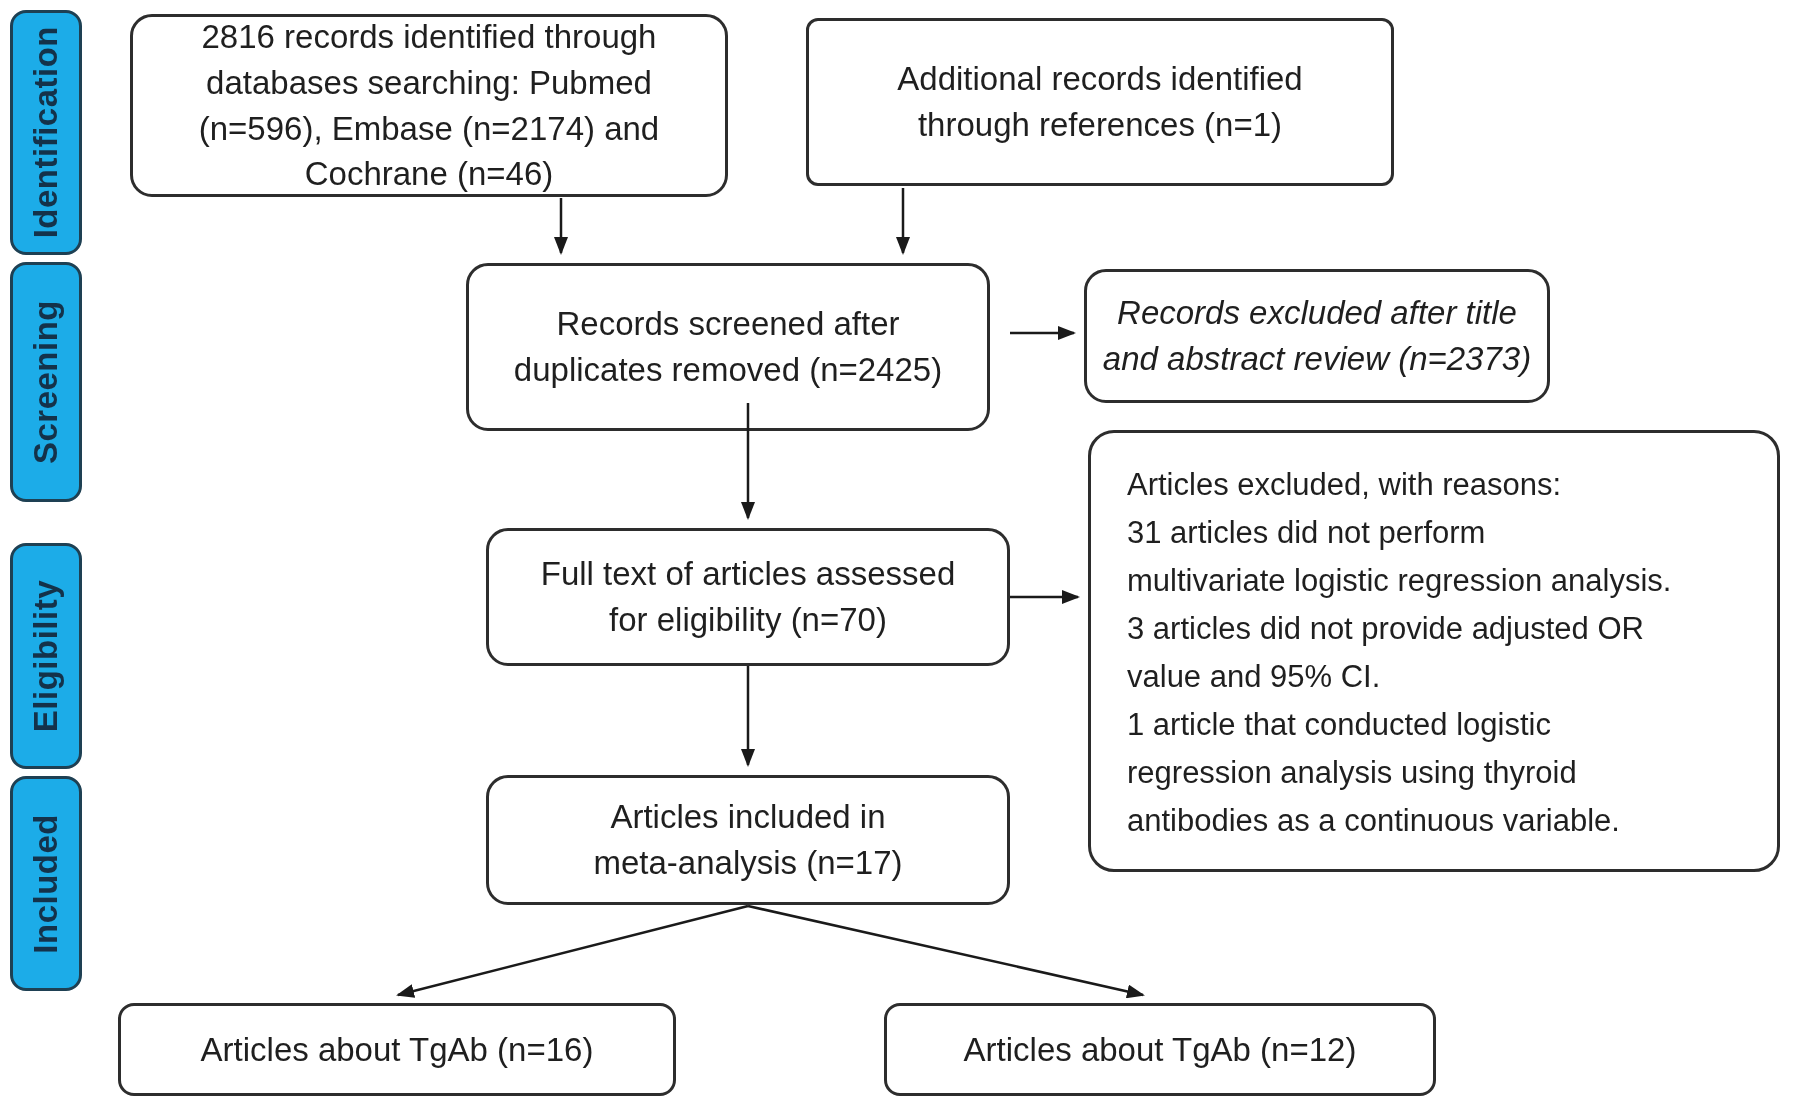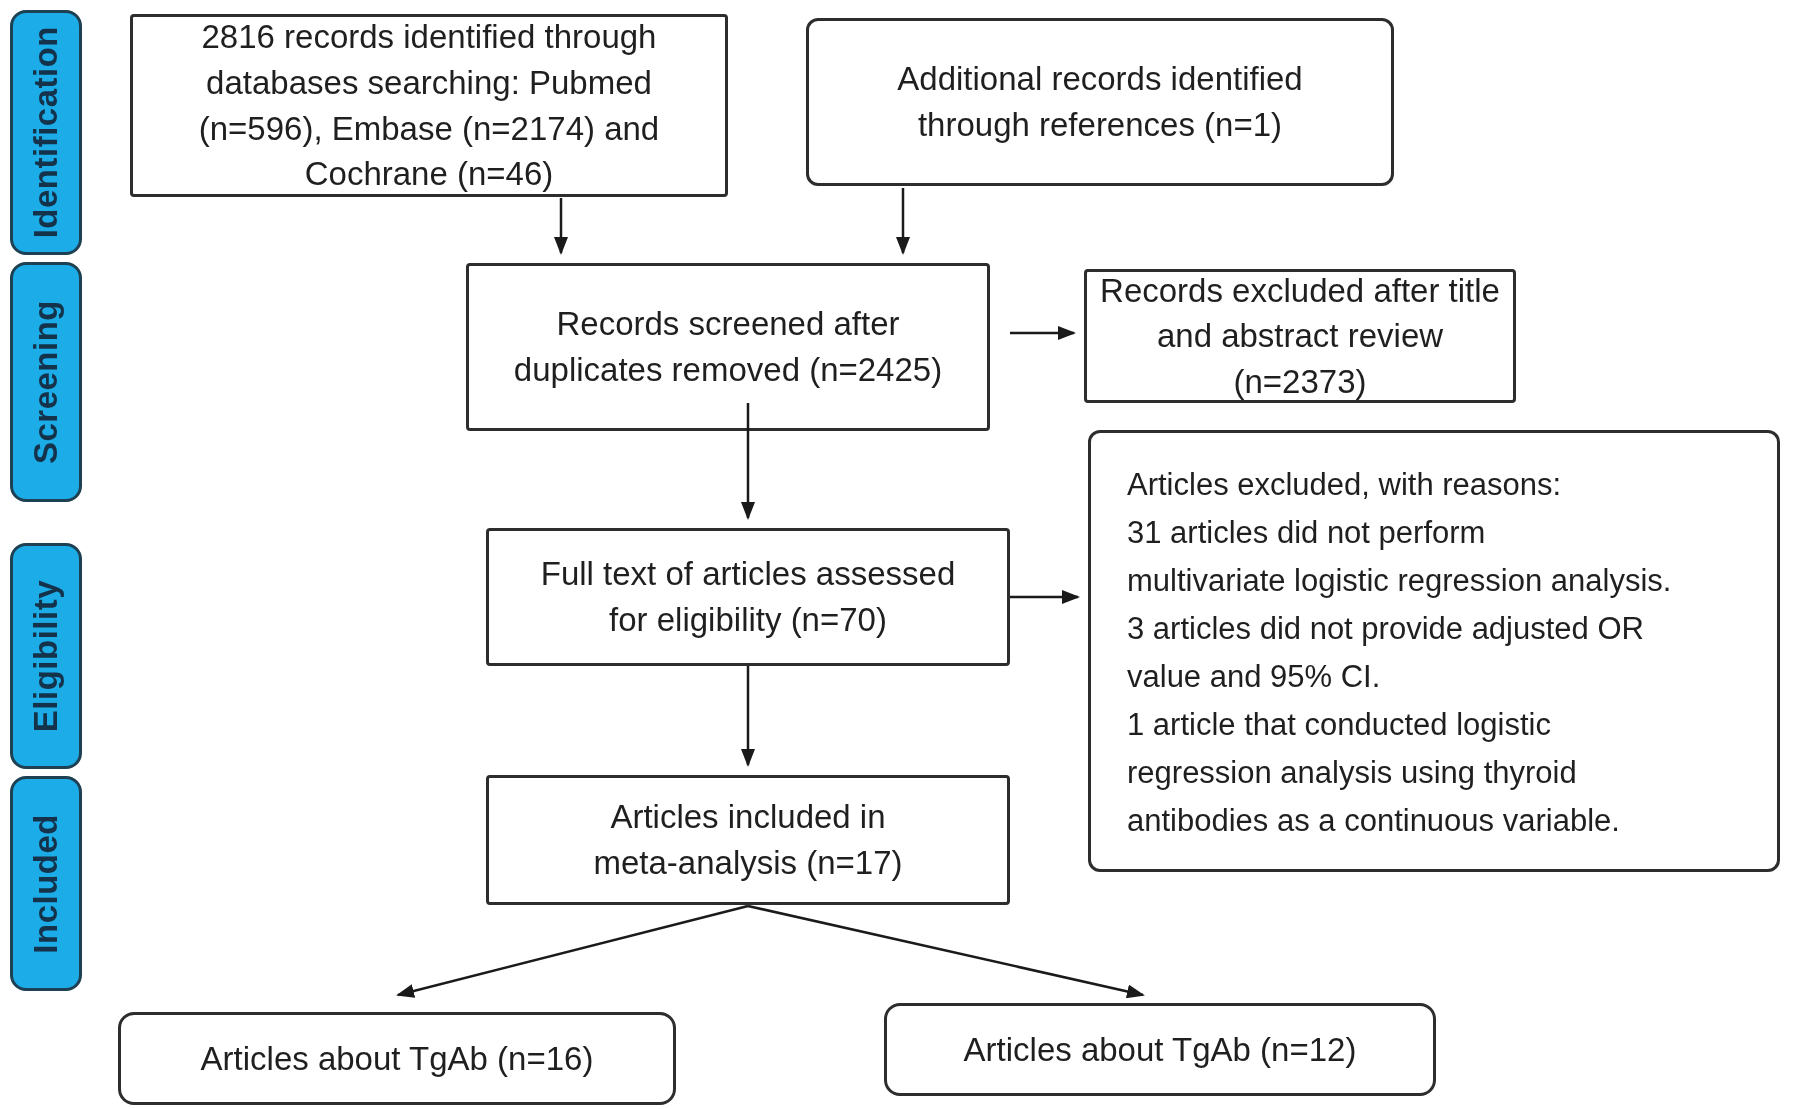--- a/index.html
+++ b/index.html
@@ -39,44 +39,44 @@
   }
   #stage-identification { top: 10px;  height: 245px; }
   #stage-screening      { top: 262px; height: 240px; }
   #stage-eligibility    { top: 543px; height: 226px; }
   #stage-included       { top: 776px; height: 215px; }
 
   
   .fbox {
     position: absolute;
     border: 3px solid #2D2D2D;
-    border-radius: 4px;
+    border-radius: 22px;
     background: #ffffff;
     box-sizing: border-box;
     display: flex;
     align-items: center;
     justify-content: center;
     text-align: center;
     color: #1F1F1F;
     font-size: 33px;
     line-height: 1.38;
     white-space: pre-line;
   }
   #box-identified   { left: 130px;  top: 14px;   width: 598px; height: 183px; }
   #box-additional   { left: 806px;  top: 18px;   width: 588px; height: 168px; border-radius: 12px; }
   #box-screened     { left: 466px;  top: 263px;  width: 524px; height: 168px; }
-  #box-excluded-ta  { left: 1084px; top: 269px;  width: 432px; height: 134px; }
+  #box-excluded-ta  { left: 1084px; top: 269px;  width: 466px; height: 134px; font-style: italic; }
   #box-fulltext     { left: 486px;  top: 528px;  width: 524px; height: 138px; }
   #box-reasons      { left: 1088px; top: 430px;  width: 692px; height: 442px;
-                      border-radius: 12px;
+                      border-radius: 26px;
                       justify-content: flex-start; align-items: flex-start;
                       text-align: left; padding: 28px 20px 21px 36px;
                       font-size: 31px; line-height: 1.55; }
   #box-included     { left: 486px;  top: 775px;  width: 524px; height: 130px; }
-  #box-tgab-left    { left: 118px;  top: 1003px; width: 558px; height: 93px;  border-radius: 16px; margin-top: 9px; }
+  #box-tgab-left    { left: 118px;  top: 1003px; width: 558px; height: 93px;  border-radius: 16px; }
   #box-tgab-right   { left: 884px;  top: 1003px; width: 552px; height: 93px;  border-radius: 16px; }
 
   
   #arrows {
     position: absolute;
     left: 0; top: 0;
     width: 1795px;
     height: 1109px;
     pointer-events: none;
   }

